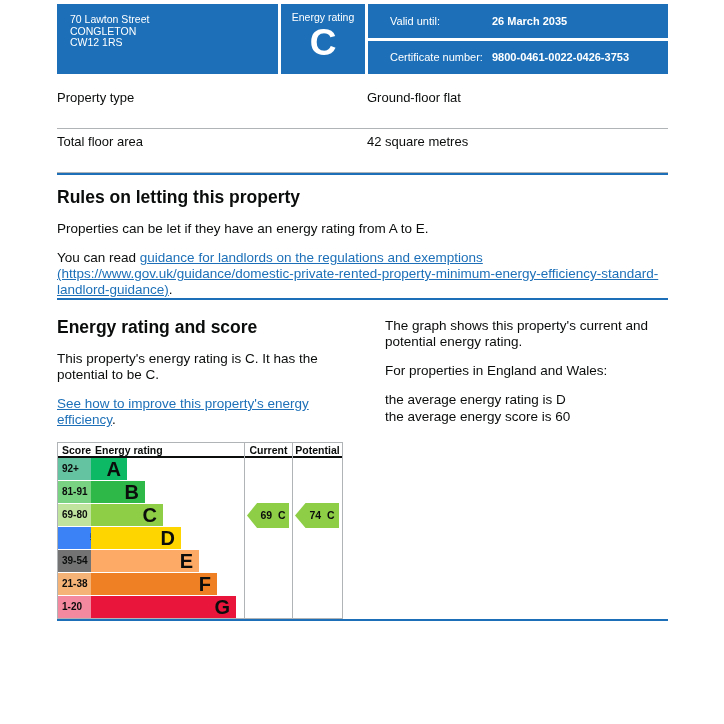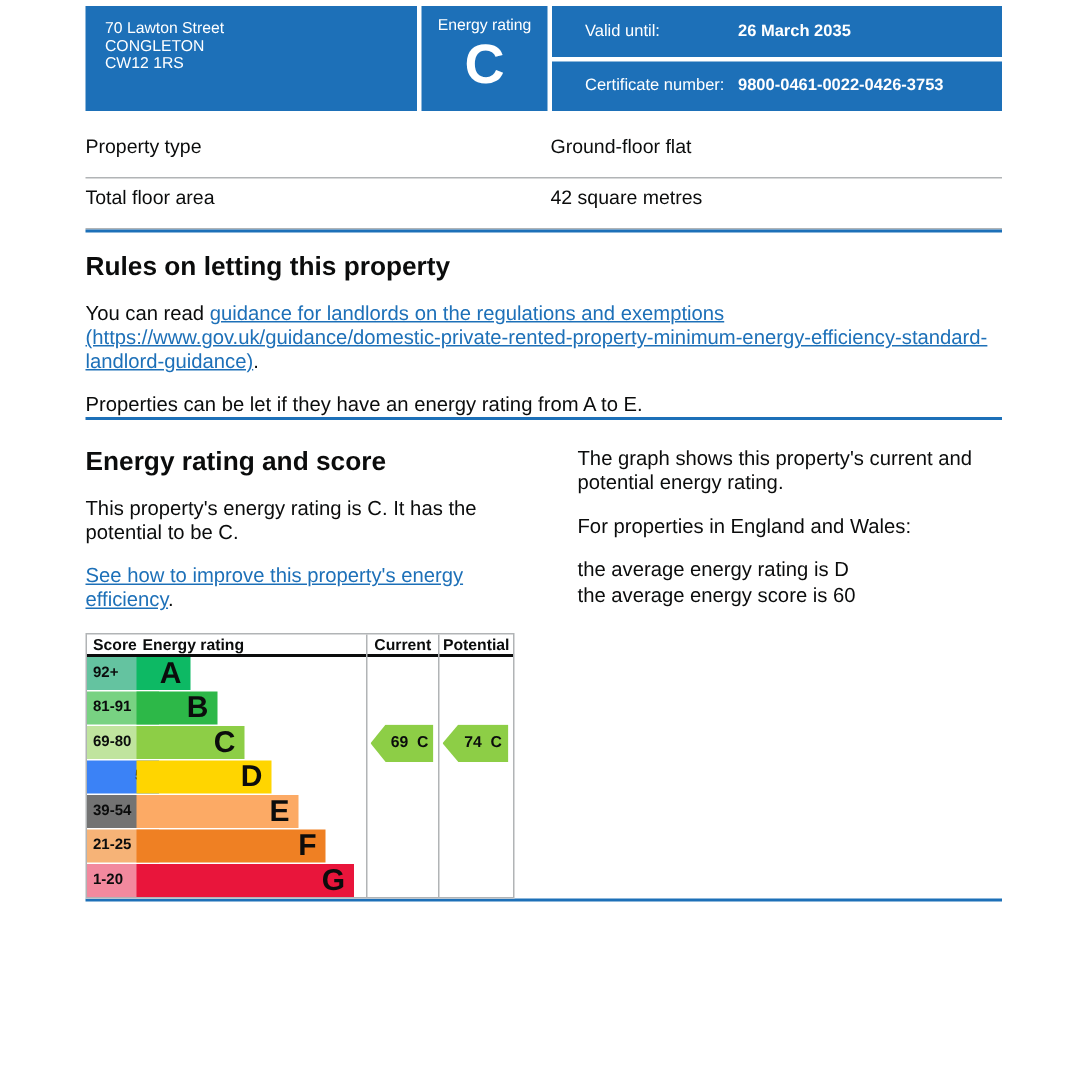--- a/index.html
+++ b/index.html
@@ -20,21 +20,21 @@
   .rating-box { text-align: center; padding-top: 7px; }
   .rating-box .lbl { font-size: 10.5px; }
   .rating-box .big { font-size: 37px; font-weight: bold; line-height: 40px; }
   .hdr-right { display: flex; flex-direction: column; row-gap: 3px; }
   .meta-box { flex: 1; display: flex; align-items: center; padding-left: 22px; font-size: 11px; }
   .meta-box .mlabel { width: 102px; }
   .meta-box .mvalue { font-weight: bold; }
 
   
   .ptable { margin-top: 11px; font-size: 13px; }
-  .ptable .prow { display: flex; border-bottom: 1px solid #b1b4b6; padding: 5px 0 13px; }
+  .ptable .prow { display: flex; border-bottom: 1px solid #b1b4b6; padding: 5px 0 23px; }
   .ptable .plabel { width: 310px; }
 
   
   hr.blue { border: 0; height: 2px; background: #1d70b8; margin: 0; }
   .hr1 { margin-top: 6px; }
   .hr2 { margin-top: 23px; }
   .hr3 { margin-top: 20px; }
   h2.section { font-size: 17.5px; font-weight: bold; margin: 12px 0 0 0; }
   p.body { font-size: 13.5px; line-height: 16px; margin: 13px 0 0 0; }
   a.link { color: #1d70b8; text-decoration: underline; cursor: pointer; }
@@ -98,22 +98,22 @@
       </div>
       <div class="prow">
         <span class="plabel">Total floor area</span>
         <span>42 square metres</span>
       </div>
     </div>
 
   <hr class="blue hr1">
 
   <h2 class="section">Rules on letting this property</h2>
+  <p class="body">Properties can be let if they have an energy rating from A to E.</p>
   <p class="body"><span>You can read </span><a class="link">guidance for landlords on the regulations and exemptions (https://www.gov.uk/guidance/domestic-private-rented-property-minimum-energy-efficiency-standard-landlord-guidance)</a><span>.</span></p>
-  <p class="body">Properties can be let if they have an energy rating from A to E.</p>
 
   <hr class="blue hr2">
 
   <div class="cols">
     <div class="col-left">
       <h2 class="section">Energy rating and score</h2>
       <p class="body">This property's energy rating is C. It has the potential to be C.</p>
       <p class="body link-para"><a class="link">See how to improve this property's energy efficiency</a><span>.</span></p>
 
       <div class="chart">
@@ -139,21 +139,21 @@
             </div>
             <div class="band-row" style="top: 84px; width: 100%;">
               <div class="band-score" style="background: #3b82f6; padding-left: 32px;">55-68</div>
               <div class="band-bar" style="width: 90px; background: rgb(255, 213, 0);">D</div>
             </div>
             <div class="band-row" style="top: 107px; width: 100%;">
               <div class="band-score" style="background: #737373;">39-54</div>
               <div class="band-bar" style="width: 108px; background: rgb(252, 170, 101);">E</div>
             </div>
             <div class="band-row" style="top: 130px; width: 100%;">
-              <div class="band-score" style="background: rgb(246, 179, 119);">21-25</div>
+              <div class="band-score" style="background: rgb(246, 179, 119);">21-38</div>
               <div class="band-bar" style="width: 126px; background: rgb(239, 128, 35);">F</div>
             </div>
             <div class="band-row" style="top: 153px; width: 100%;">
               <div class="band-score" style="background: rgb(242, 137, 158);">1-20</div>
               <div class="band-bar" style="width: 145px; background: rgb(233, 21, 59);">G</div>
             </div>
           </div>
         <div id="epc-arrows">
             <div class="arrow" style="left: 189px; width: 42px; top: 60px; background: rgb(141, 206, 70);">69&nbsp;&nbsp;C</div>
             <div class="arrow" style="left: 237px; width: 44px; top: 60px; background: rgb(141, 206, 70);">74&nbsp;&nbsp;C</div>

